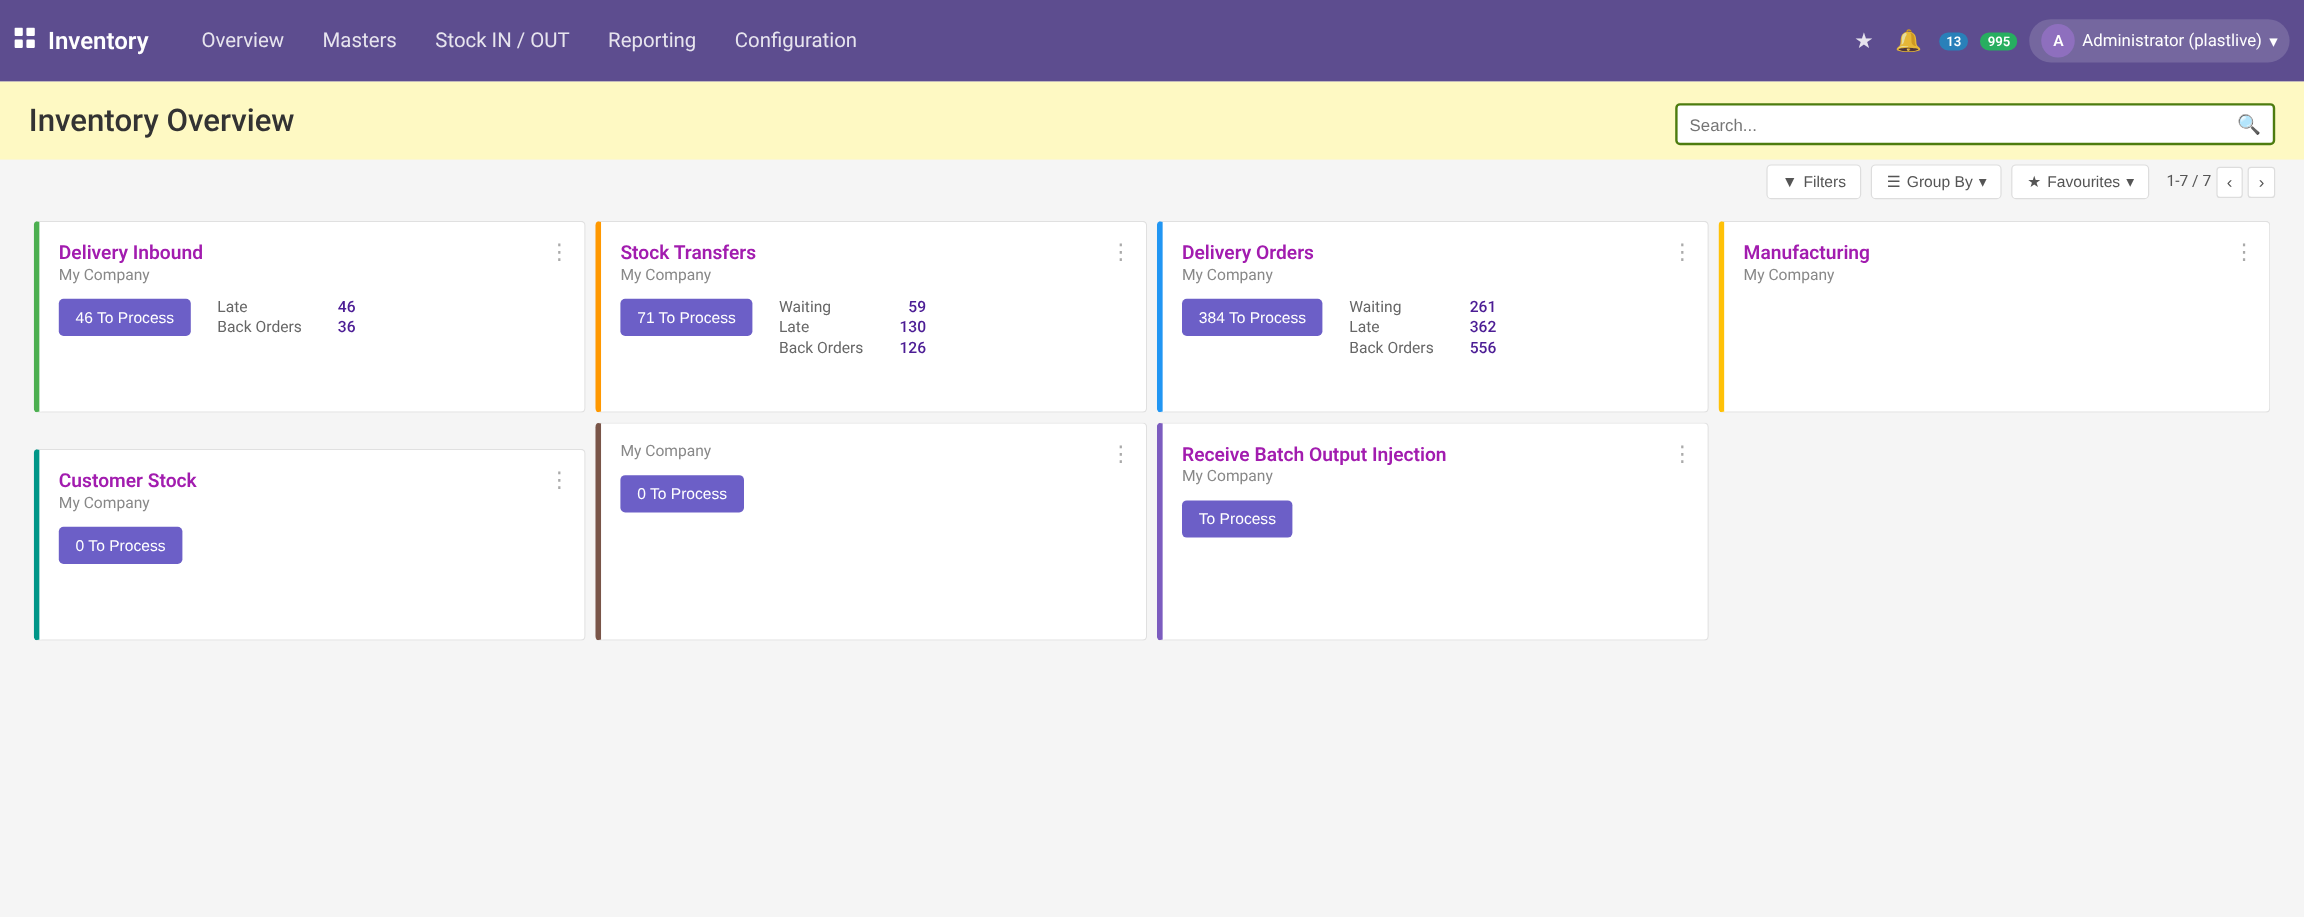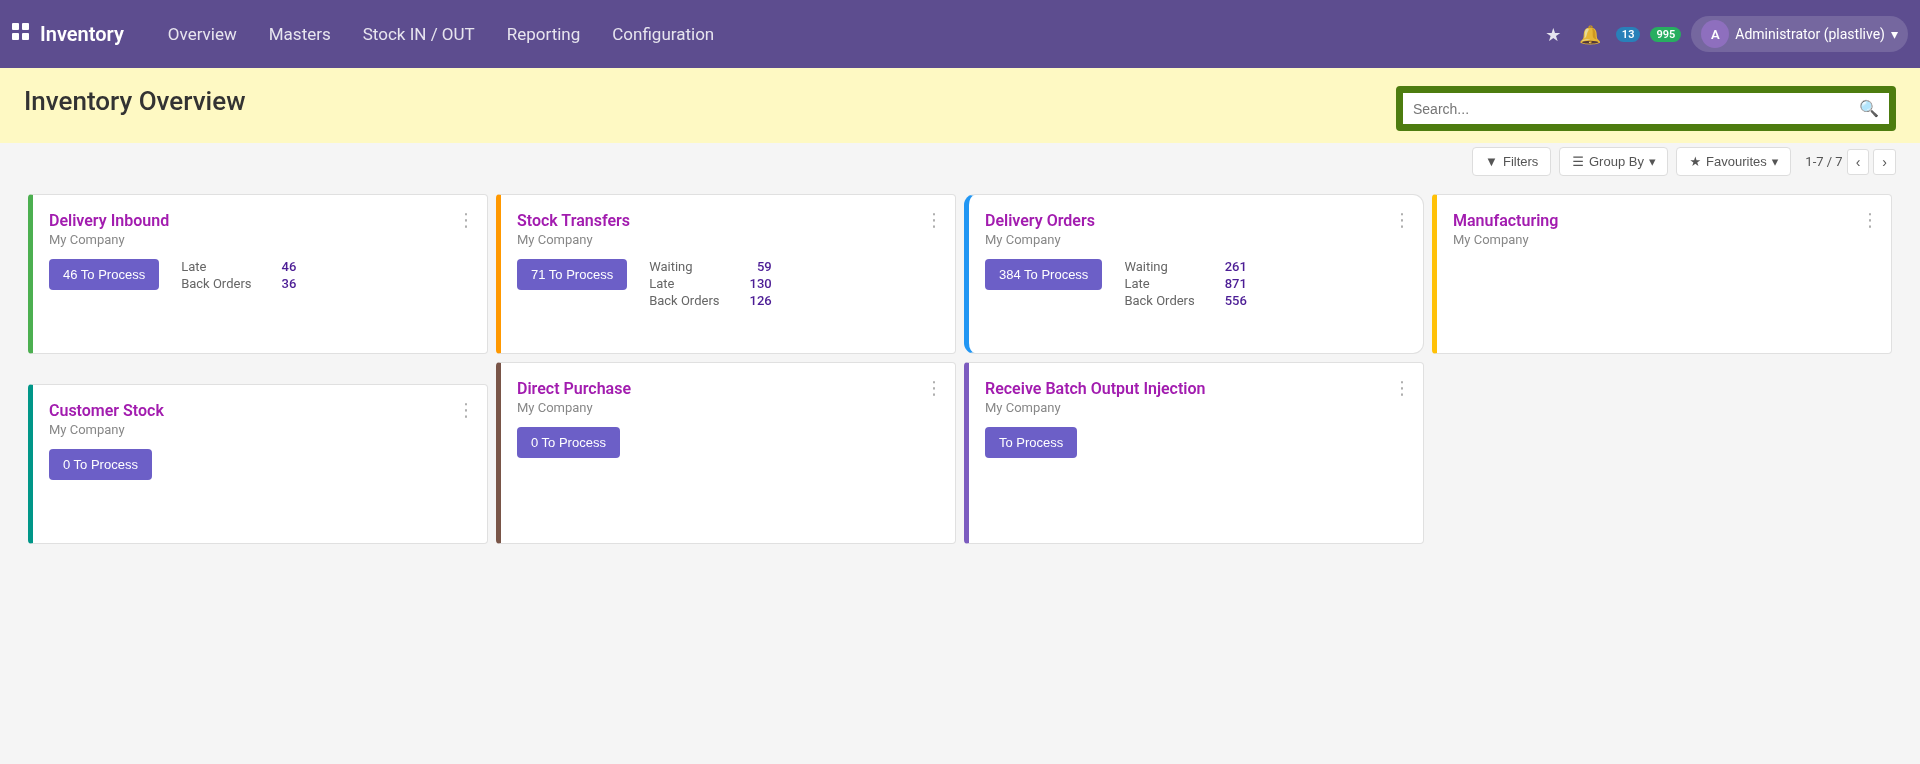--- a/index.html
+++ b/index.html
@@ -63,21 +63,21 @@
     }
     .page-title {
       font-size: 26px;
       font-weight: 500;
       color: #333;
     }
     .search-bar {
       display: flex;
       align-items: center;
       background: white;
-      border: 7px solid #4d7c0f;
+      border: 2px solid #4d7c0f;
       border-radius: 4px;
       padding: 6px 10px;
       width: 500px;
     }
     .search-input {
       border: none; outline: none;
       width: 100%; font-size: 14px; color: #555;
       background: transparent;
     }
     .search-icon { color: #888; font-size: 16px; cursor: pointer; }
@@ -127,21 +127,21 @@
       border: 1px solid #e0e0e0;
       margin: 4px;
       border-radius: 4px;
       padding: 16px;
       position: relative;
       min-height: 160px;
       border-left: 5px solid transparent;
     }
     .card-green { border-left-color: #4caf50; }
     .card-orange { border-left-color: #ff9800; }
-    .card-blue { border-left-color: #2196f3; border-radius: 11px; }
+    .card-blue { border-left-color: #2196f3; }
     .card-yellow { border-left-color: #ffc107; }
     .card-teal { border-left-color: #009688; margin-top: 26px; }
     .card-brown { border-left-color: #795548; }
     .card-purple { border-left-color: #7c5cbf; }
 
     .card-title { font-size: 16px; font-weight: 600; color: #a21caf; margin-bottom: 2px; }
     .card-subtitle { font-size: 13px; color: #888; margin-bottom: 12px; }
     .card-menu {
       position: absolute; top: 14px; right: 12px;
       color: #aaa; cursor: pointer; font-size: 18px;
@@ -275,21 +275,21 @@
     <span class="card-menu">⋮</span>
     <div class="card-body">
       <button class="process-btn">384 To Process</button>
       <div class="card-stats">
           <div class="stat-row">
         <span class="stat-label">Waiting</span>
         <span class="stat-value">261</span>
       </div>
           <div class="stat-row">
         <span class="stat-label">Late</span>
-        <span class="stat-value">871</span>
+        <span class="stat-value">362</span>
       </div>
           <div class="stat-row">
         <span class="stat-label">Back Orders</span>
         <span class="stat-value">556</span>
       </div>
         </div>
     </div>
   </div>
     <div class="card card-yellow">
     <div class="card-title">Manufacturing</div>
@@ -299,21 +299,20 @@
     <div class="card card-teal">
     <div class="card-title">Customer Stock</div>
     <div class="card-subtitle">My Company</div>
     <span class="card-menu">⋮</span>
     <div class="card-body">
       <button class="process-btn">0 To Process</button>
 
     </div>
   </div>
     <div class="card card-brown">
-    <div class="card-title">Direct Purchase</div>
     <div class="card-subtitle">My Company</div>
     <span class="card-menu">⋮</span>
     <div class="card-body">
       <button class="process-btn">0 To Process</button>
 
     </div>
   </div>
     <div class="card card-purple">
     <div class="card-title">Receive Batch Output Injection</div>
     <div class="card-subtitle">My Company</div>

